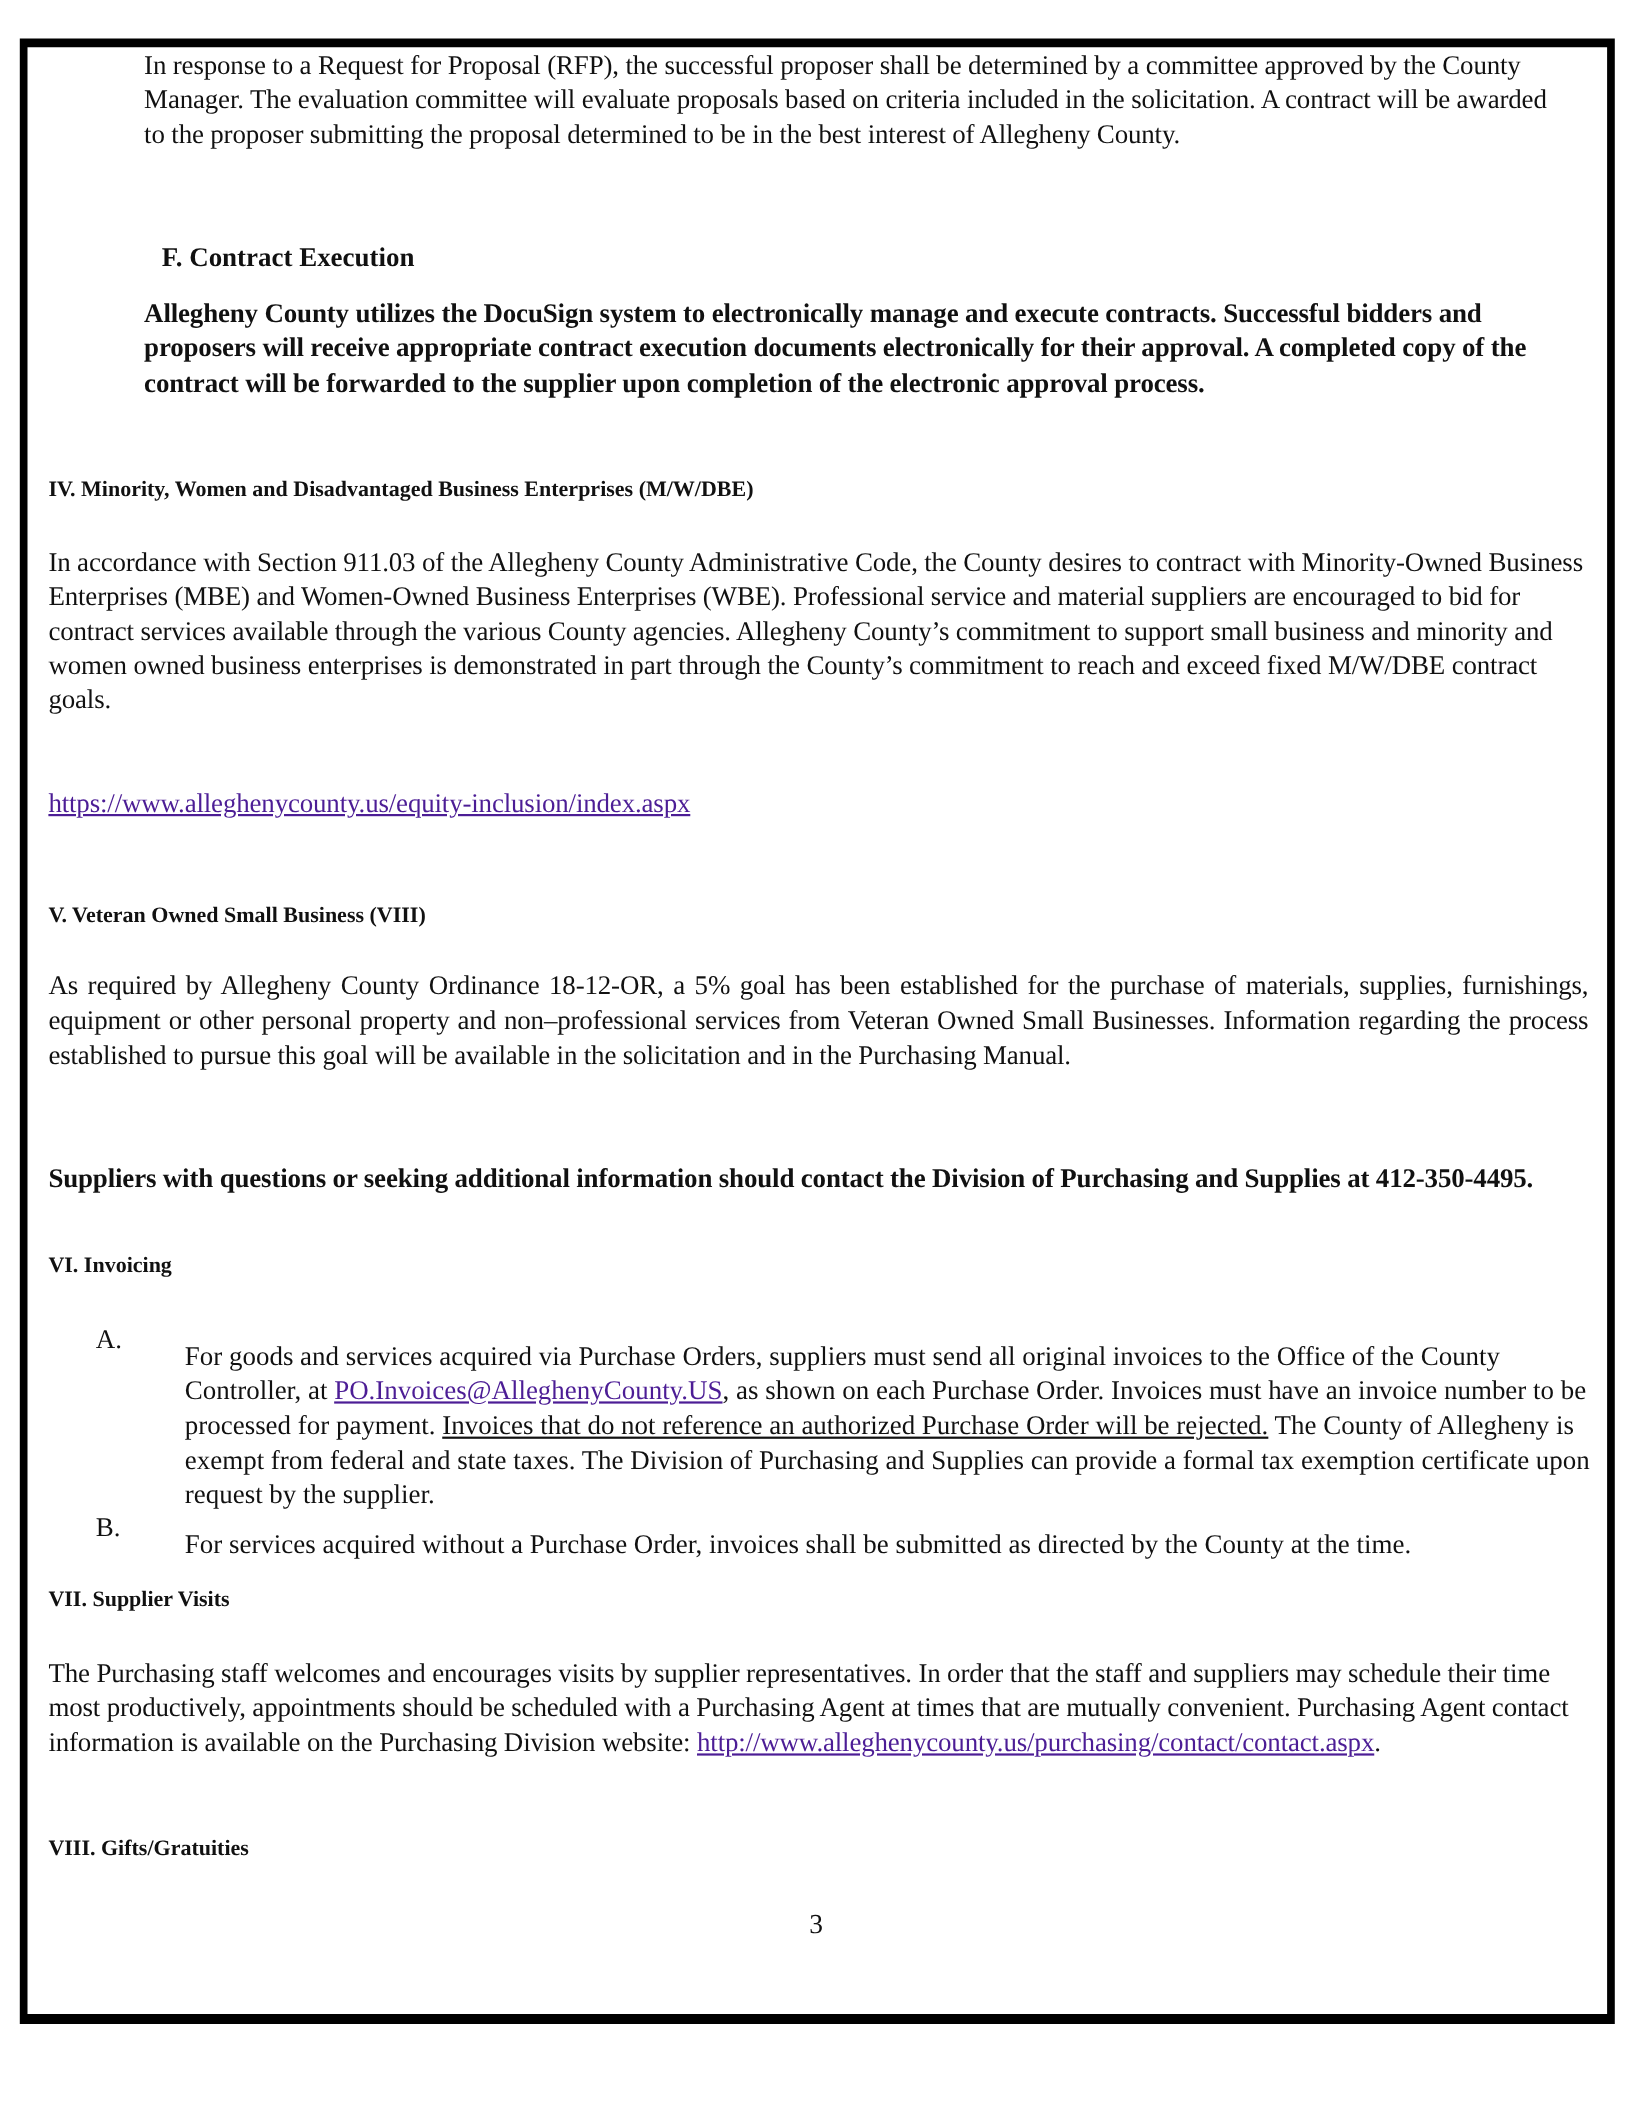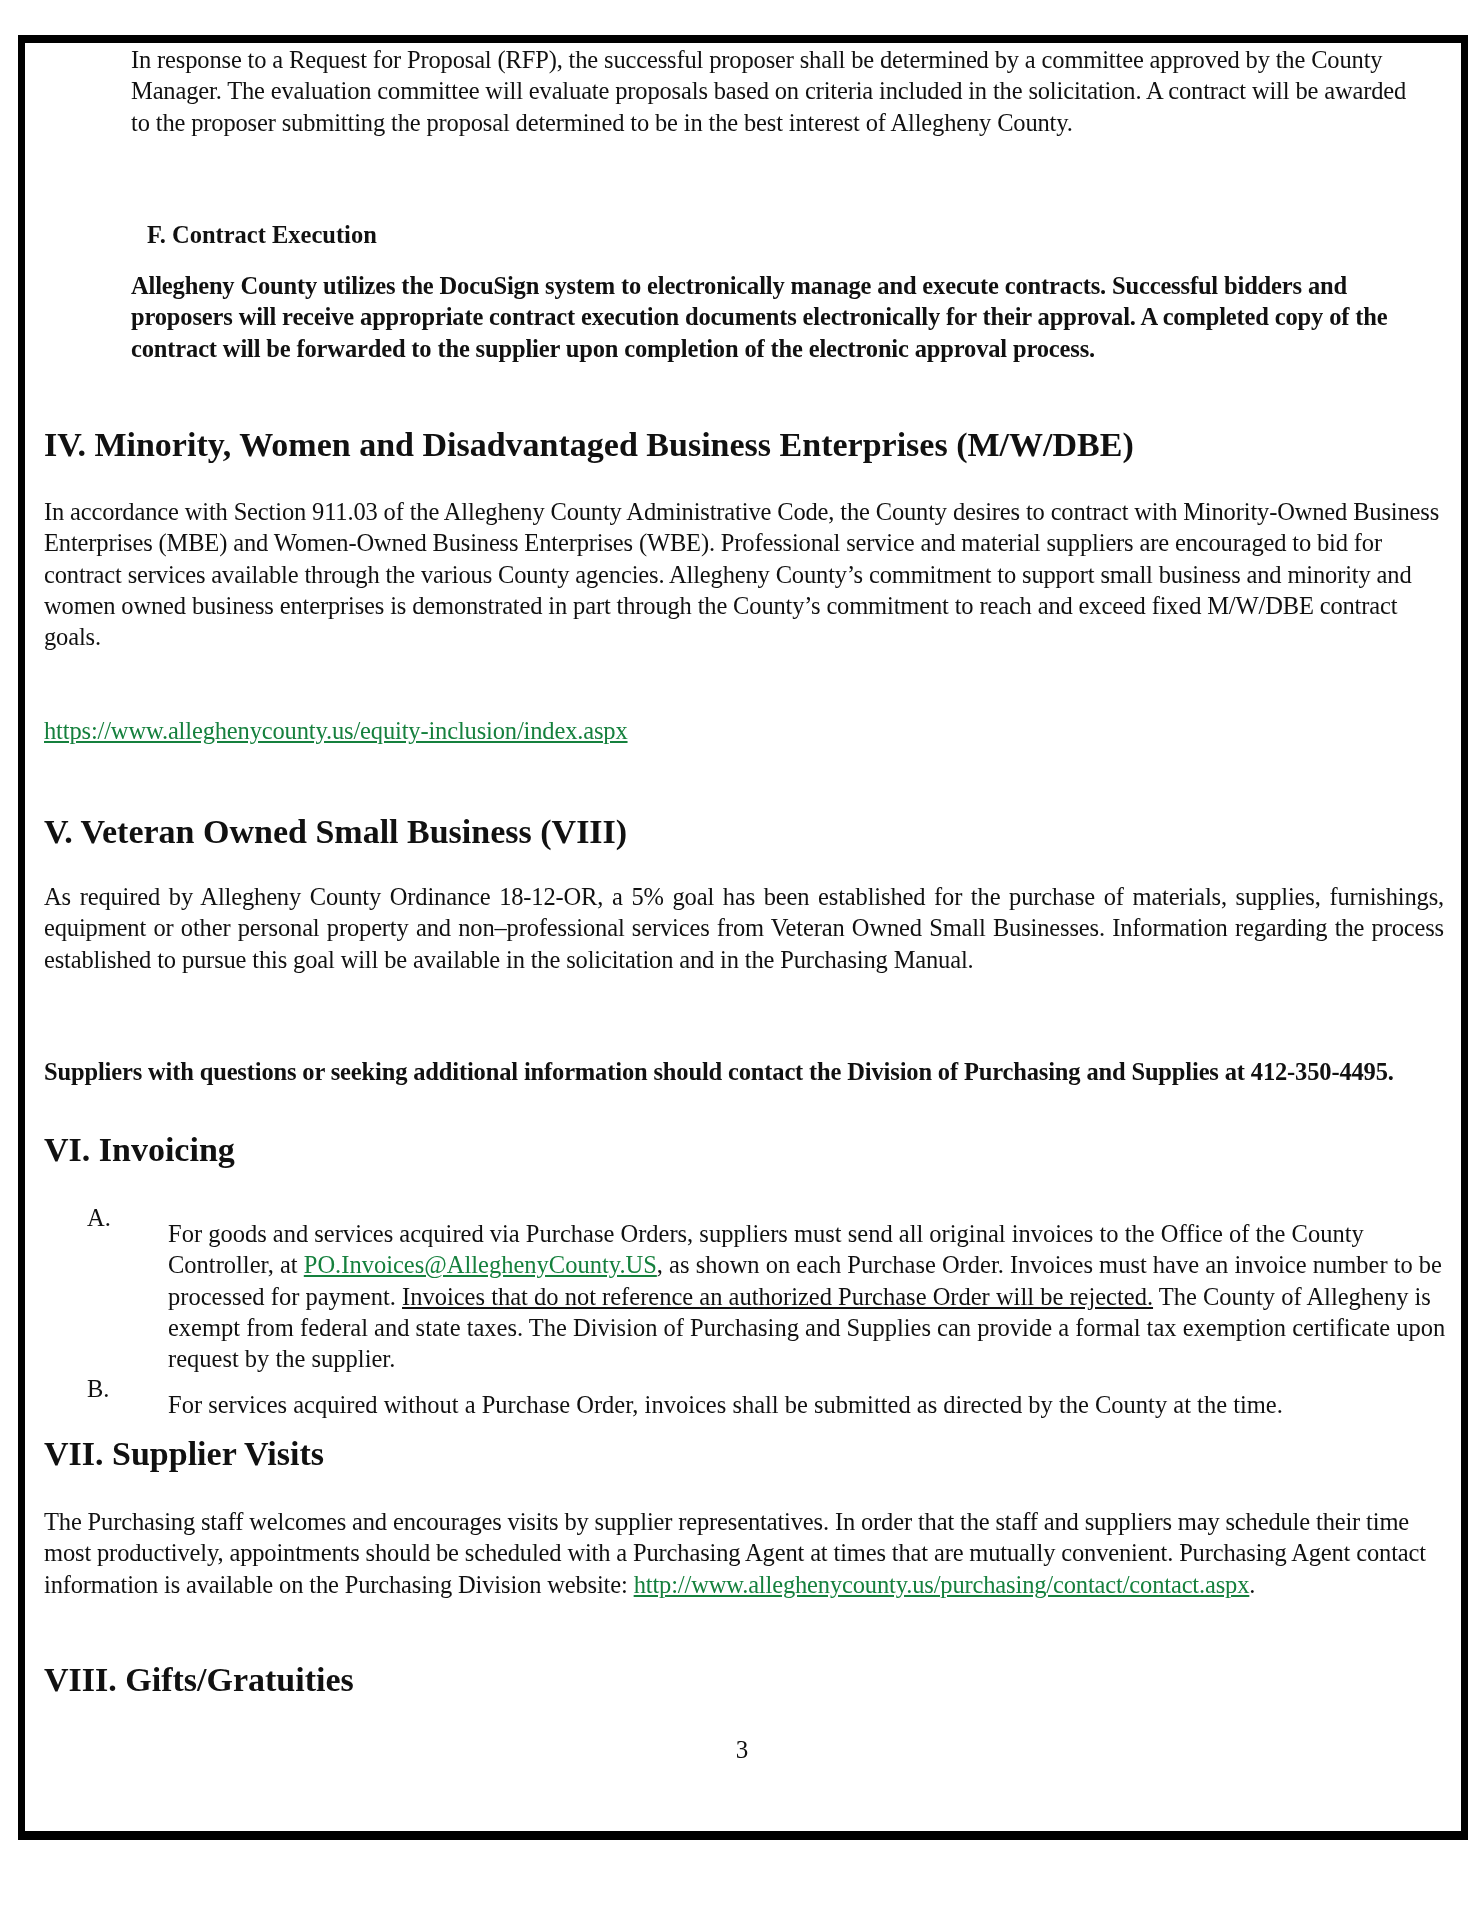--- a/index.html
+++ b/index.html
@@ -4,23 +4,23 @@
 <style>
   html, body { margin:0; padding:0; background:#fff; }
   body { width:1484px; height:1920px; position:relative; overflow:hidden;
          font-family:"DejaVu Serif","Liberation Serif",serif; color:#111; }
   .frame { position:absolute; left:18px; top:35px; width:1450px; height:1805px;
            box-sizing:border-box; border:7px solid #000; border-top-width:8px; border-bottom-width:9px; }
   .blk { position:absolute; font-family:"Liberation Serif",serif; font-size:24.5px; line-height:31.3px; letter-spacing:-0.15px; }
   .ind { left:131px; width:1295px; }
   .full { left:44px; width:1400px; }
   .just { text-align:justify; text-align-last:left; }
-  h2 { margin:0; position:absolute; font-family:"Liberation Serif",serif; font-weight:bold; font-size:34px; line-height:32px; left:44px; }
+  h2 { margin:0; position:absolute; font-family:"Liberation Serif",serif; font-weight:bold; font-size:20px; line-height:32px; left:44px; }
   h3 { margin:16px; position:absolute; font-family:"Liberation Serif",serif; font-weight:bold; font-size:24.5px; line-height:31px; left:131px; }
-  a.lnk { color:#15803d; text-decoration:underline; }
+  a.lnk { color:#4c1d95; text-decoration:underline; }
   .u { text-decoration:underline; }
   .li { position:absolute; font-family:"Liberation Serif",serif; font-size:24.5px; line-height:31.3px; }
   .li .mk { position:absolute; left:0; top:0; }
   .li .tx { position:absolute; left:44px; top:16px; width:1295px;margin-left:37px; }
   .pg { position:absolute; left:0; width:1484px; text-align:center; font-family:"Liberation Serif",serif; font-size:25px; top:1736px; }
 </style>
 </head>
 <body>
 
 <div class="frame"></div>

